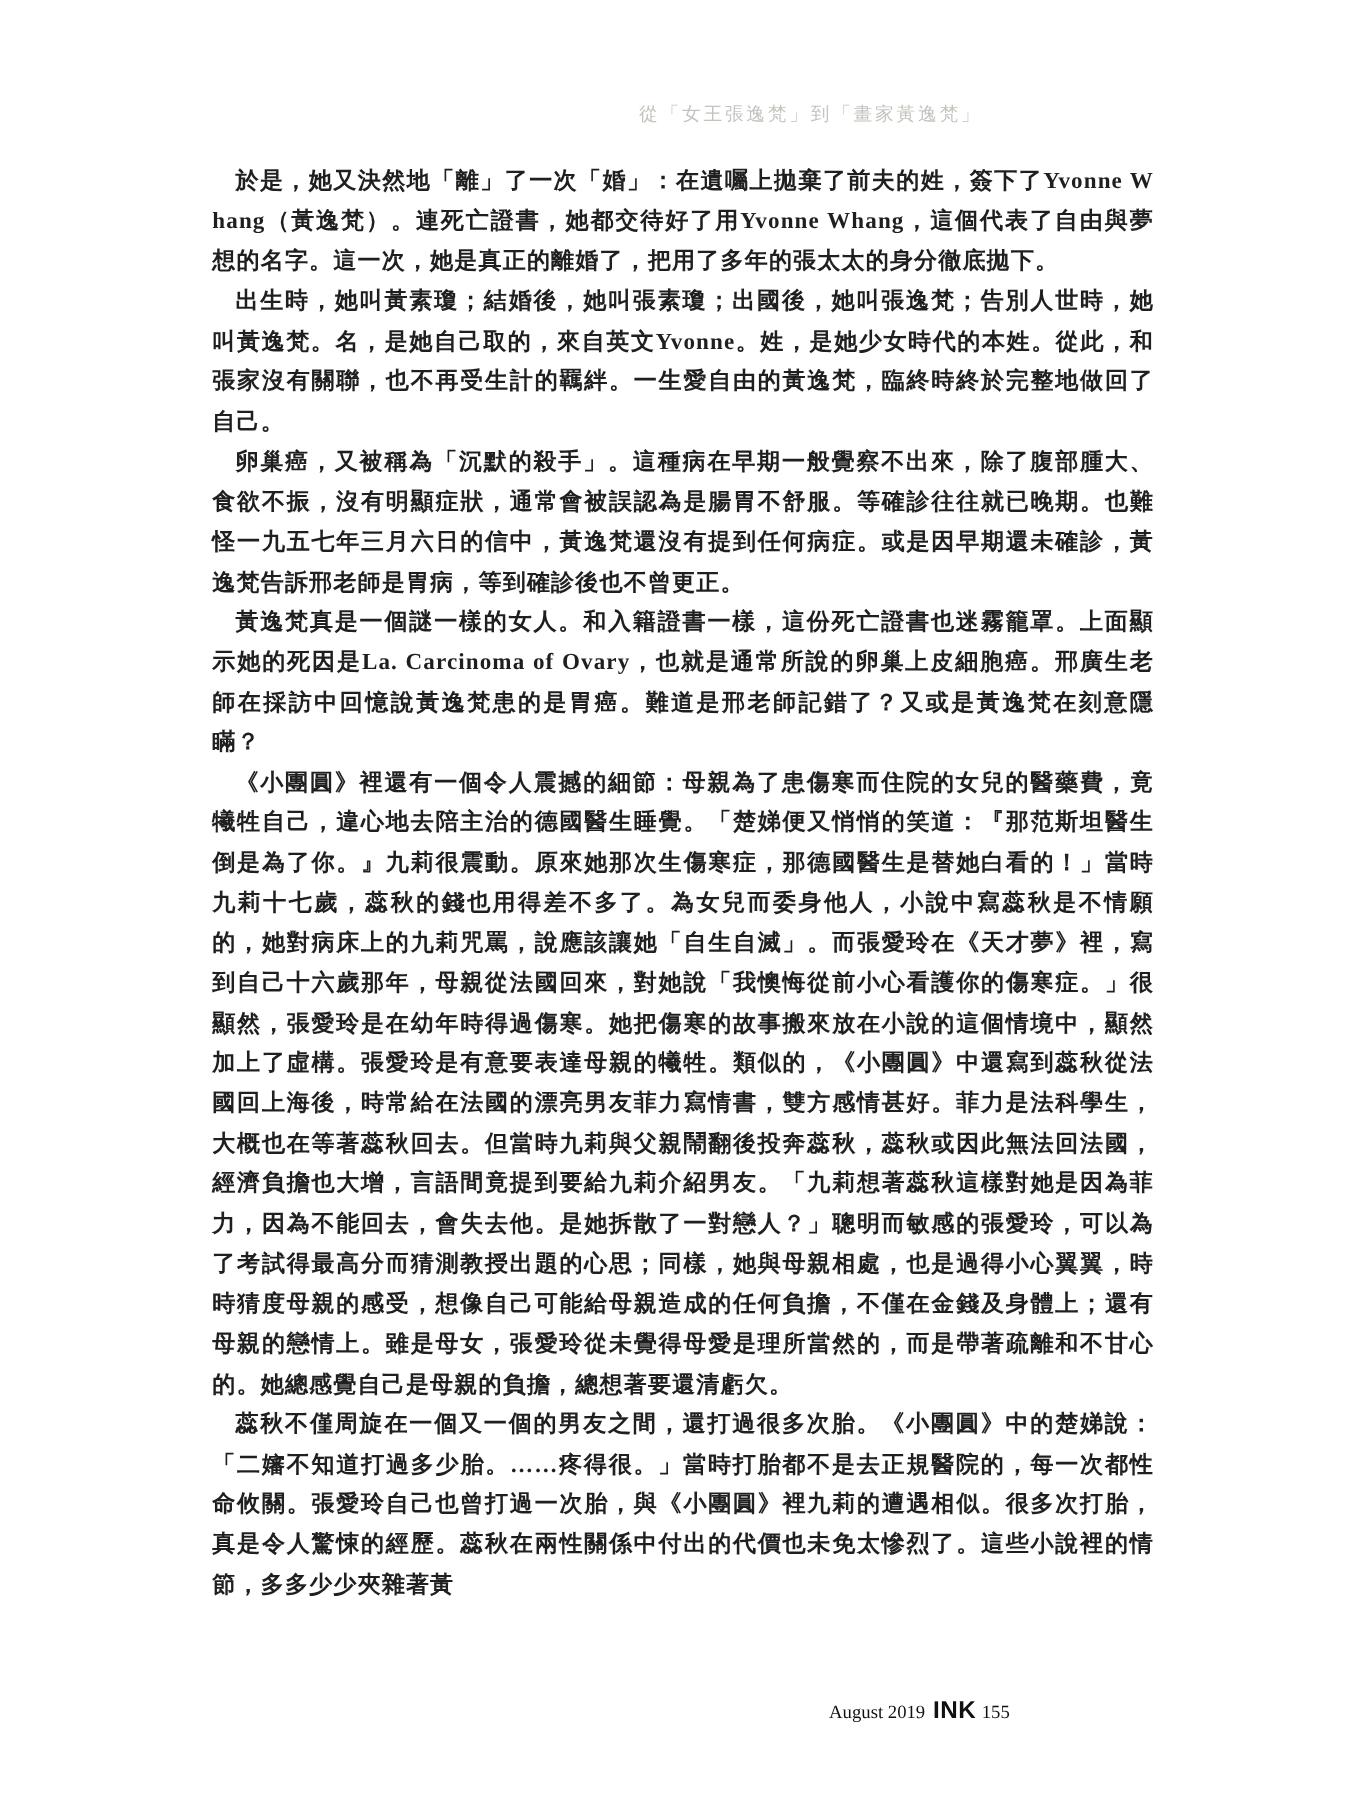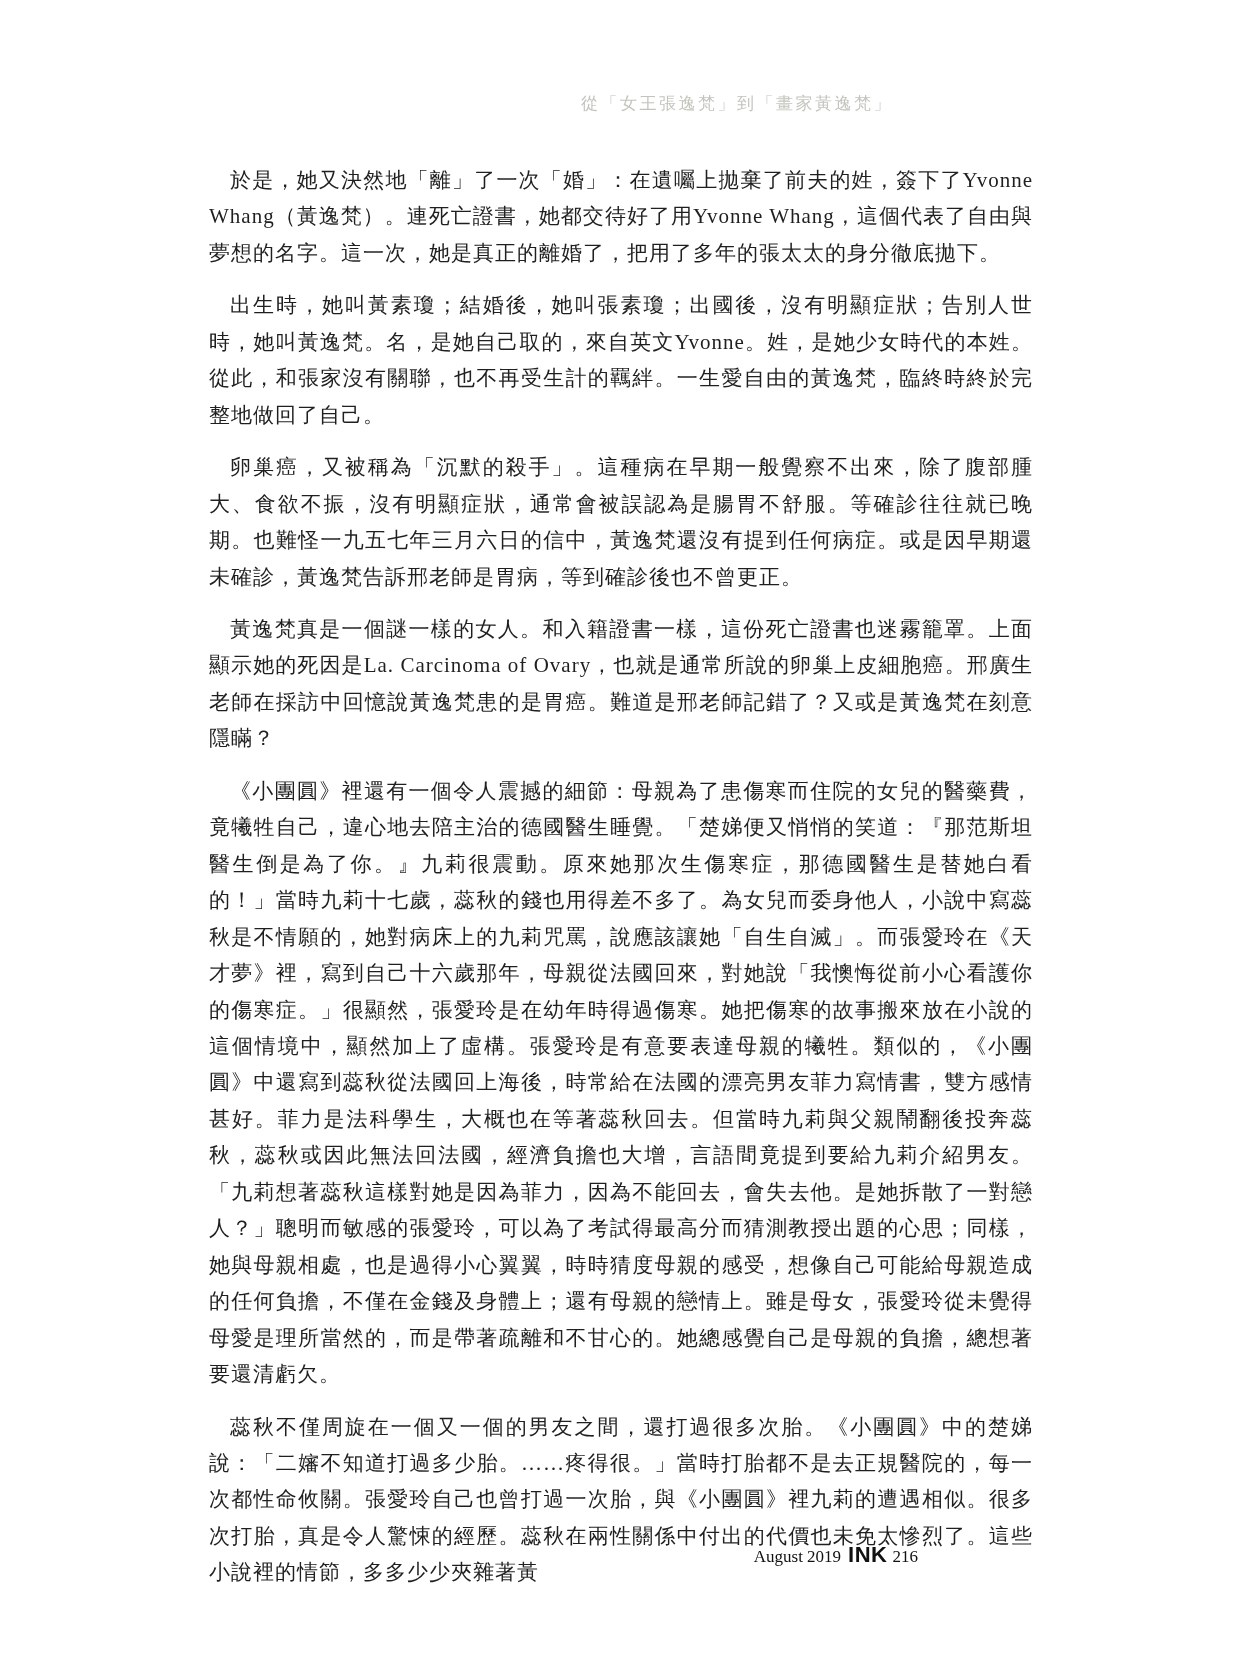--- a/index.html
+++ b/index.html
@@ -34,25 +34,26 @@
     width: 856px;
     color: #1f1f1f;
     font-size: 21px;
     line-height: 36.45px;
     letter-spacing: 1px;
     text-align: justify;
     text-justify: inter-ideograph;
     font-family: "Liberation Serif", "DejaVu Serif", serif;
   }
   .article p {
-    margin: 16px;
+    margin: 0;
     padding: 0;
     text-indent: 1em;
     word-break: break-all;
     overflow-wrap: anywhere;
+    font-weight: bold;
   }
   
   .footer {
     position: absolute;
     top: 1542px;
     right: 167px;
     font-size: 17px;
     color: #111111;
     white-space: nowrap;
     font-family: "Liberation Serif", "DejaVu Serif", serif;
@@ -67,24 +68,24 @@
 </style>
 </head>
 <body>
 
 <div class="page">
 
   <div class="running-header">從「女王張逸梵」到「畫家黃逸梵」</div>
 
   <div class="article">
     <p>於是，她又決然地「離」了一次「婚」：在遺囑上拋棄了前夫的姓，簽下了Yvonne Whang（黃逸梵）。連死亡證書，她都交待好了用Yvonne Whang，這個代表了自由與夢想的名字。這一次，她是真正的離婚了，把用了多年的張太太的身分徹底拋下。</p>
-    <p>出生時，她叫黃素瓊；結婚後，她叫張素瓊；出國後，沒有明顯症狀；告別人世時，她叫黃逸梵。名，是她自己取的，來自英文Yvonne。姓，是她少女時代的本姓。從此，和張家沒有關聯，也不再受生計的羈絆。一生愛自由的黃逸梵，臨終時終於完整地做回了自己。</p>
+    <p>出生時，她叫黃素瓊；結婚後，她叫張素瓊；出國後，她叫張逸梵；告別人世時，她叫黃逸梵。名，是她自己取的，來自英文Yvonne。姓，是她少女時代的本姓。從此，和張家沒有關聯，也不再受生計的羈絆。一生愛自由的黃逸梵，臨終時終於完整地做回了自己。</p>
     <p>卵巢癌，又被稱為「沉默的殺手」。這種病在早期一般覺察不出來，除了腹部腫大、食欲不振，沒有明顯症狀，通常會被誤認為是腸胃不舒服。等確診往往就已晚期。也難怪一九五七年三月六日的信中，黃逸梵還沒有提到任何病症。或是因早期還未確診，黃逸梵告訴邢老師是胃病，等到確診後也不曾更正。</p>
     <p>黃逸梵真是一個謎一樣的女人。和入籍證書一樣，這份死亡證書也迷霧籠罩。上面顯示她的死因是La. Carcinoma of Ovary，也就是通常所說的卵巢上皮細胞癌。邢廣生老師在採訪中回憶說黃逸梵患的是胃癌。難道是邢老師記錯了？又或是黃逸梵在刻意隱瞞？</p>
     <p>《小團圓》裡還有一個令人震撼的細節：母親為了患傷寒而住院的女兒的醫藥費，竟犧牲自己，違心地去陪主治的德國醫生睡覺。「楚娣便又悄悄的笑道：『那范斯坦醫生倒是為了你。』九莉很震動。原來她那次生傷寒症，那德國醫生是替她白看的！」當時九莉十七歲，蕊秋的錢也用得差不多了。為女兒而委身他人，小說中寫蕊秋是不情願的，她對病床上的九莉咒罵，說應該讓她「自生自滅」。而張愛玲在《天才夢》裡，寫到自己十六歲那年，母親從法國回來，對她說「我懊悔從前小心看護你的傷寒症。」很顯然，張愛玲是在幼年時得過傷寒。她把傷寒的故事搬來放在小說的這個情境中，顯然加上了虛構。張愛玲是有意要表達母親的犧牲。類似的，《小團圓》中還寫到蕊秋從法國回上海後，時常給在法國的漂亮男友菲力寫情書，雙方感情甚好。菲力是法科學生，大概也在等著蕊秋回去。但當時九莉與父親鬧翻後投奔蕊秋，蕊秋或因此無法回法國，經濟負擔也大增，言語間竟提到要給九莉介紹男友。「九莉想著蕊秋這樣對她是因為菲力，因為不能回去，會失去他。是她拆散了一對戀人？」聰明而敏感的張愛玲，可以為了考試得最高分而猜測教授出題的心思；同樣，她與母親相處，也是過得小心翼翼，時時猜度母親的感受，想像自己可能給母親造成的任何負擔，不僅在金錢及身體上；還有母親的戀情上。雖是母女，張愛玲從未覺得母愛是理所當然的，而是帶著疏離和不甘心的。她總感覺自己是母親的負擔，總想著要還清虧欠。</p>
     <p>蕊秋不僅周旋在一個又一個的男友之間，還打過很多次胎。《小團圓》中的楚娣說：「二嬸不知道打過多少胎。……疼得很。」當時打胎都不是去正規醫院的，每一次都性命攸關。張愛玲自己也曾打過一次胎，與《小團圓》裡九莉的遭遇相似。很多次打胎，真是令人驚悚的經歷。蕊秋在兩性關係中付出的代價也未免太慘烈了。這些小說裡的情節，多多少少夾雜著黃</p>
   </div>
 
   <div class="footer">
-    <span>August 2019</span><span class="magazine-logo">INK</span><span>216</span>
+    <span>August 2019</span><span class="magazine-logo">INK</span><span>155</span>
   </div>
 
 </div>
 
 </body></html>

